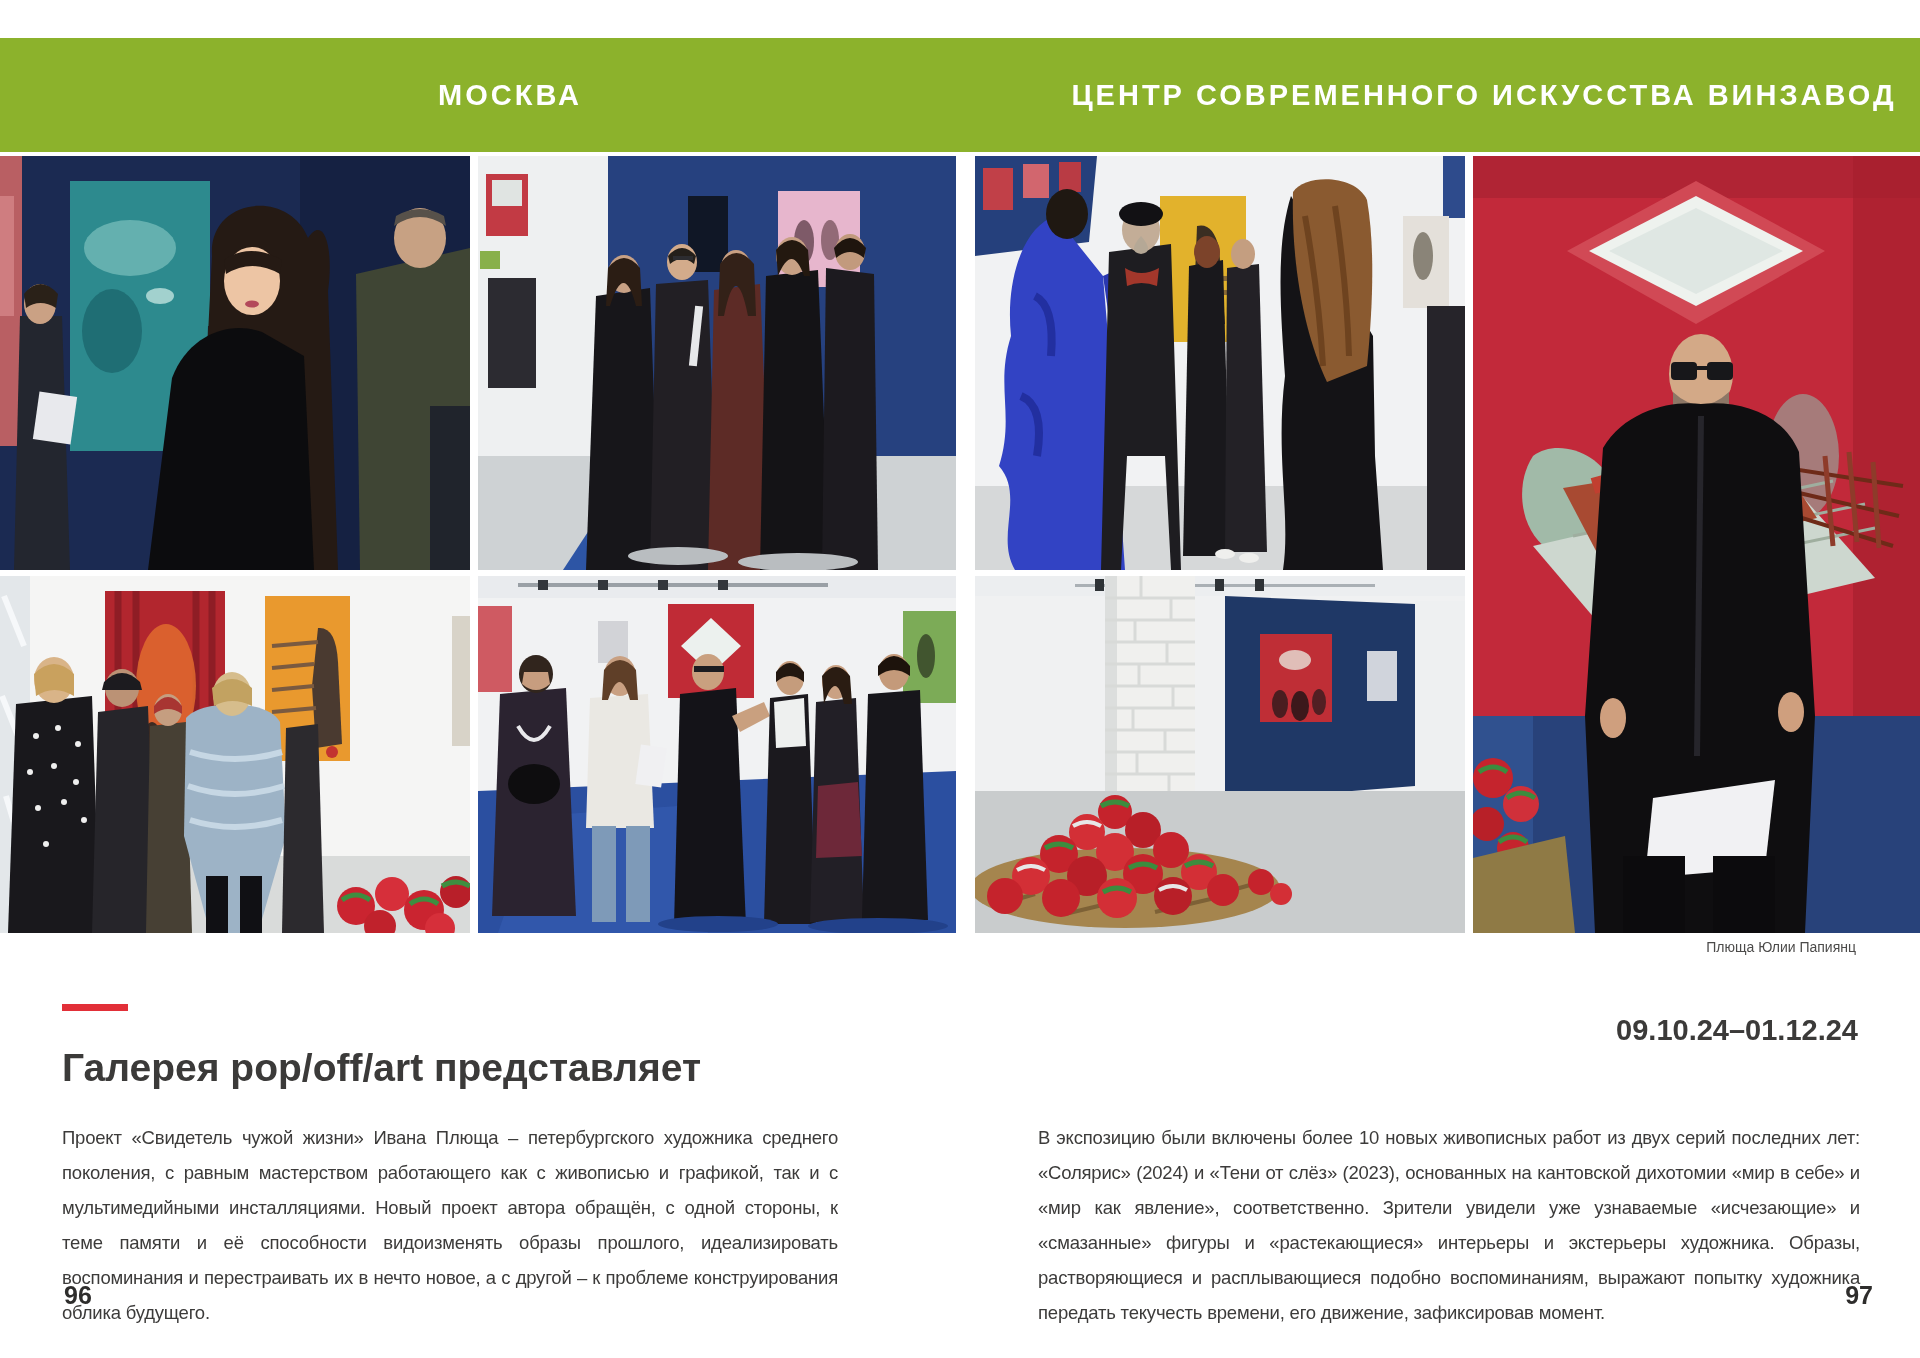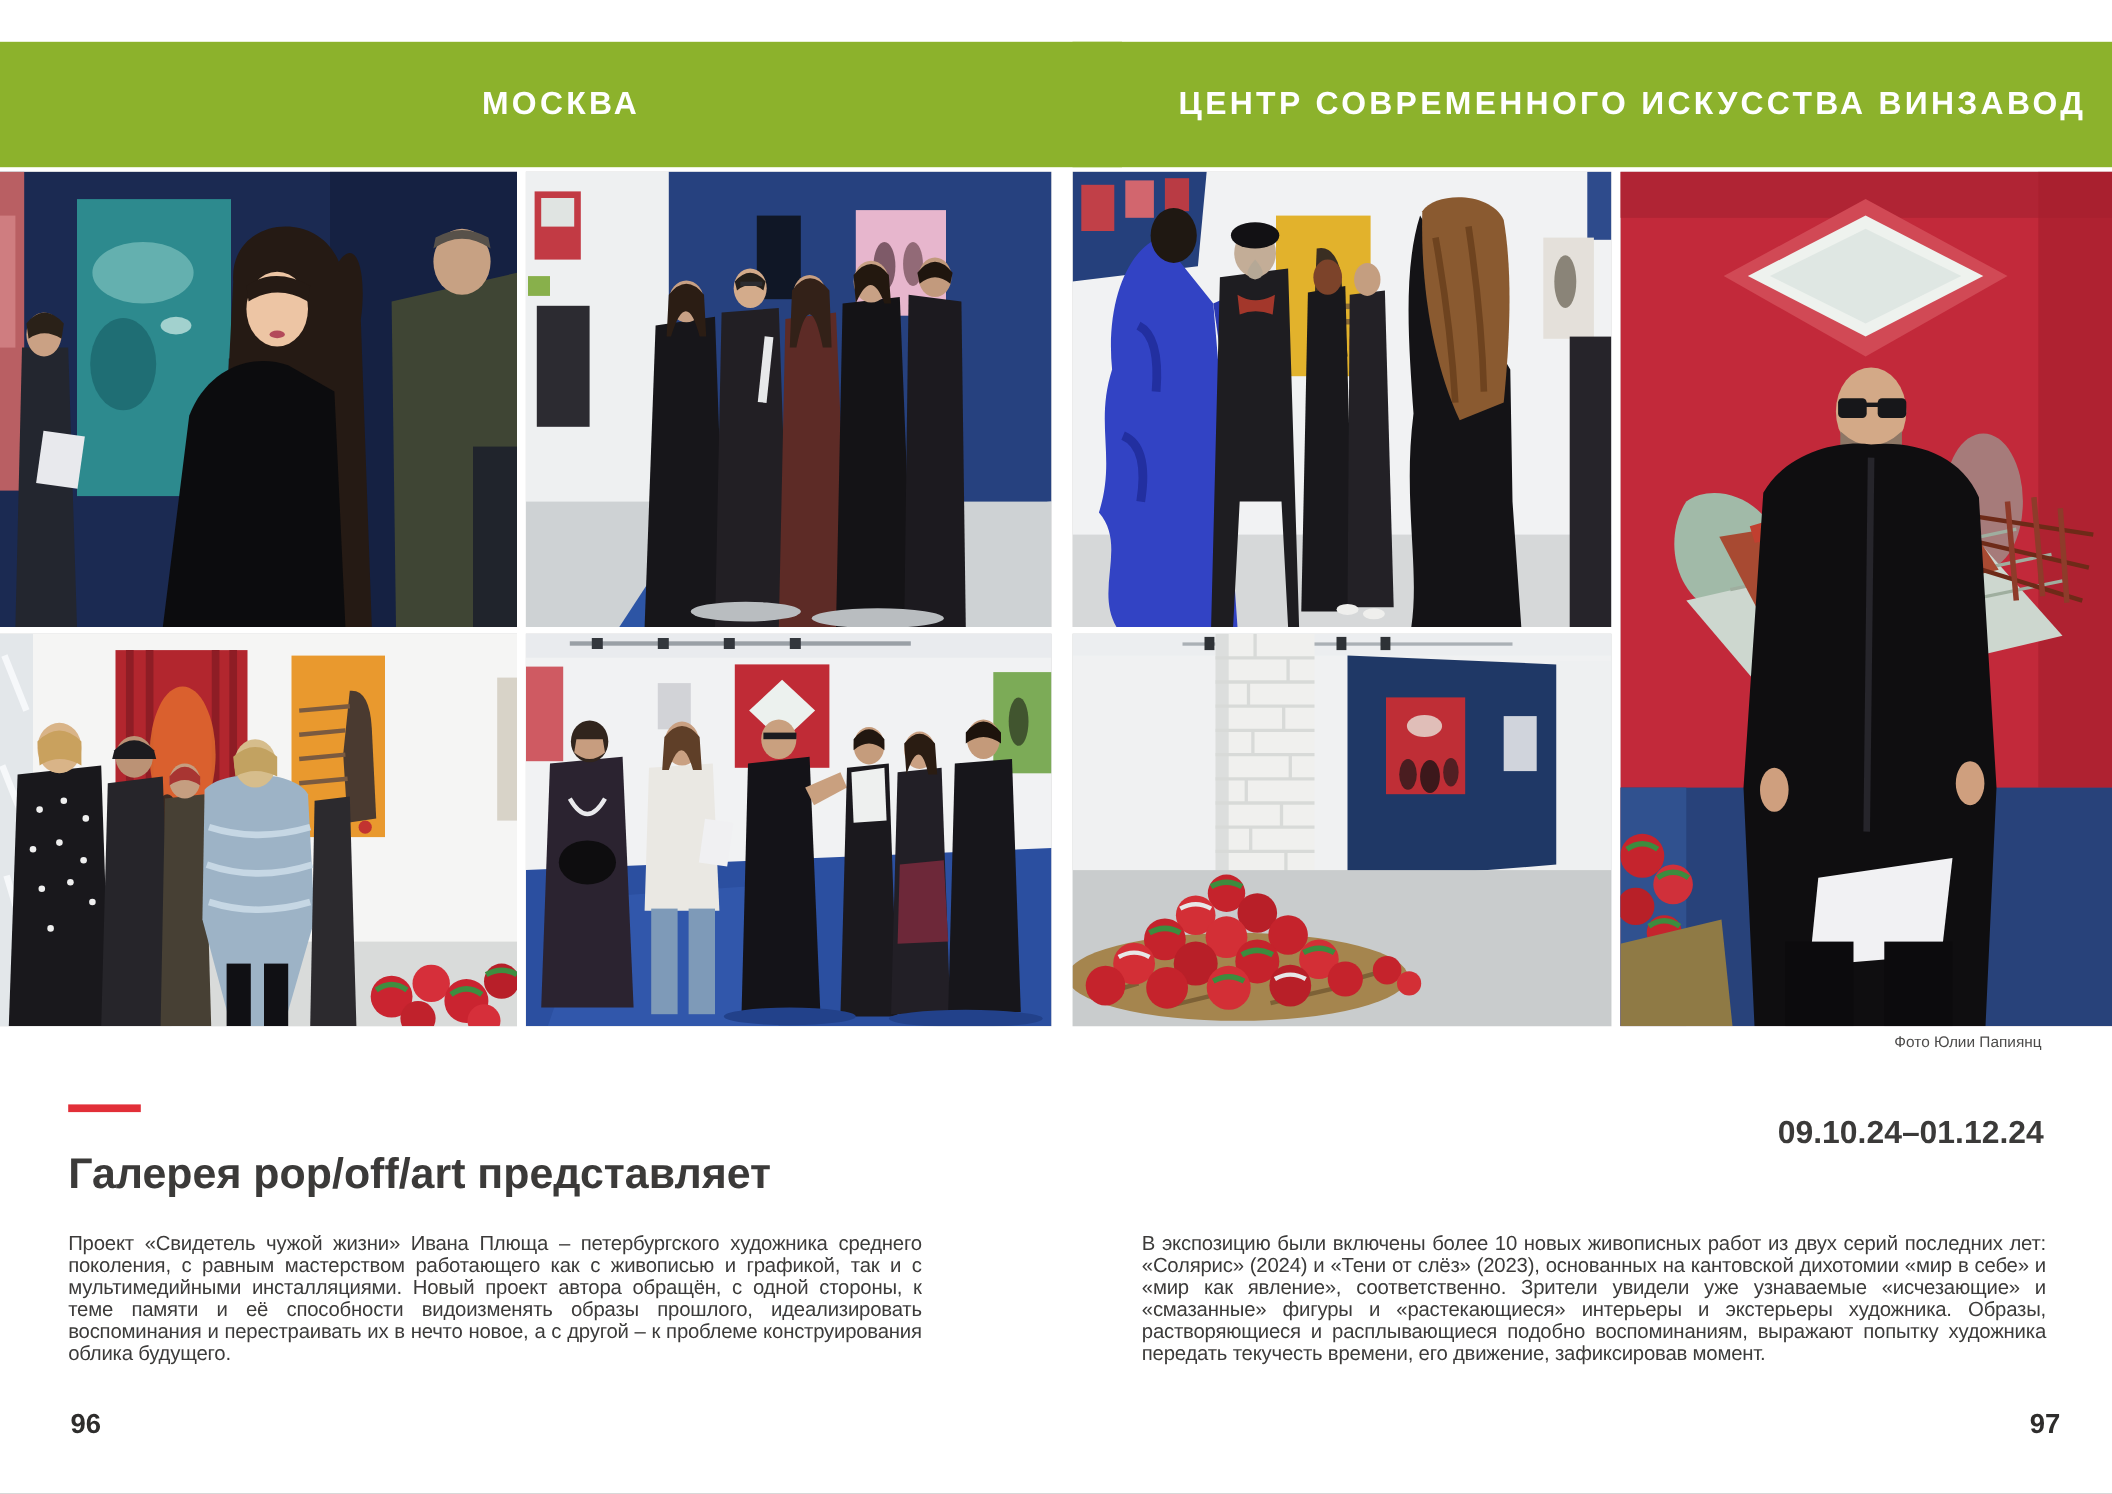--- a/index.html
+++ b/index.html
@@ -29,21 +29,21 @@
     position:absolute;top:939px;right:64px;font-size:14px;color:#4c4b4a;
   }
   .redrule{position:absolute;left:62px;top:1004px;width:66px;height:7px;background:#e22f38;}
   .heading{
     position:absolute;left:62px;top:1014px;font-size:39px;font-weight:700;color:#3b3a39;
   }
   .dates{
     position:absolute;right:62px;top:1014px;font-size:29px;font-weight:700;color:#3b3a39;
   }
   .body-text{
-    position:absolute;top:1077px;font-size:18.5px;line-height:20px;color:#3c3b3a;
+    position:absolute;top:1077px;font-size:18.5px;line-height:35px;color:#3c3b3a;
     text-align:justify;letter-spacing:-0.2px;margin-top:43px;
   }
   .body-text.left{left:62px;width:776px;}
   .body-text.right{left:1038px;width:822px;}
   .pagenum{position:absolute;top:1281px;font-size:25px;font-weight:700;color:#2e2d2c;}
   .pagenum.left{left:64px;}
   .pagenum.right{right:47px;}
 </style>
 </head>
 <body>
@@ -340,21 +340,21 @@
       <circle cx="142" cy="322" r="20" fill="#d32f36"></circle>
       <circle cx="198" cy="320" r="19" fill="#b81f28"></circle>
       <circle cx="248" cy="314" r="16" fill="#c5232c"></circle>
       <path d="M126,230 Q140,222 154,230 M70,272 Q84,264 98,272 M154,292 Q168,284 182,292 M128,316 Q142,308 156,316 M210,290 Q224,282 238,290" stroke="#3c8c3e" stroke-width="5" fill="none"></path>
       <path d="M98,250 Q112,242 126,250 M42,294 Q56,286 70,294 M184,314 Q198,306 212,314" stroke="#e7e7e7" stroke-width="4" fill="none"></path>
       <circle cx="286" cy="306" r="13" fill="#c5232c"></circle>
       <circle cx="306" cy="318" r="11" fill="#d32f36"></circle>
     </svg>
   </figure>
 
-  <div class="credit">Фото Юлии Папиянц</div>
+  <div class="credit">Плюща Юлии Папиянц</div>
 
   <div class="redrule"></div>
   <h2 class="heading">Галерея pop/off/art представляет</h2>
   <div class="dates">09.10.24–01.12.24</div>
 
   <p class="body-text left">Проект «Свидетель чужой жизни» Ивана Плюща – петербургского художника среднего поколения, с равным мастерством работающего как с живописью и графикой, так и с мультимедийными инсталляциями. Новый проект автора обращён, с одной стороны, к теме памяти и её способности видоизменять образы прошлого, идеализировать воспоминания и перестраивать их в нечто новое, а с другой – к проблеме конструирования облика будущего.</p>
   <p class="body-text right">В экспозицию были включены более 10 новых живописных работ из двух серий последних лет: «Солярис» (2024) и «Тени от слёз» (2023), основанных на кантовской дихотомии «мир в себе» и «мир как явление», соответственно. Зрители увидели уже узнаваемые «исчезающие» и «смазанные» фигуры и «растекающиеся» интерьеры и экстерьеры художника. Образы, растворяющиеся и расплывающиеся подобно воспоминаниям, выражают попытку художника передать текучесть времени, его движение, зафиксировав момент.</p>
 
   <div class="pagenum left">96</div>
   <div class="pagenum right">97</div>

